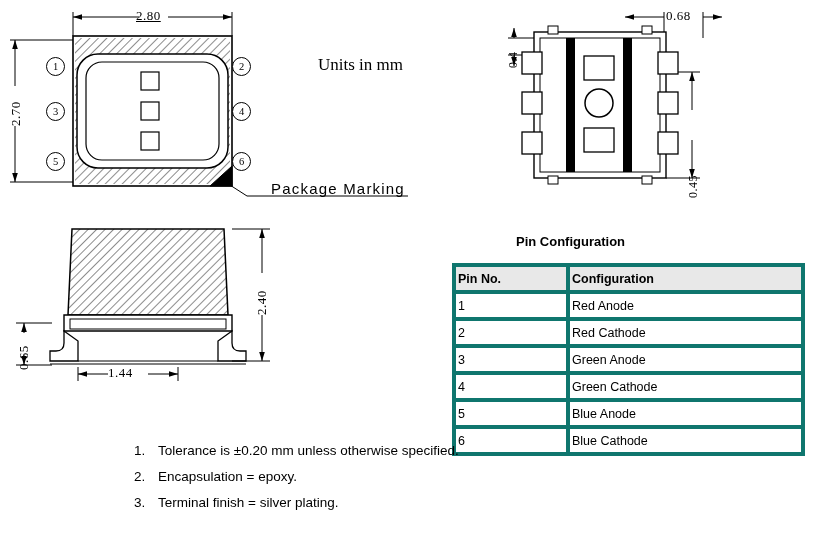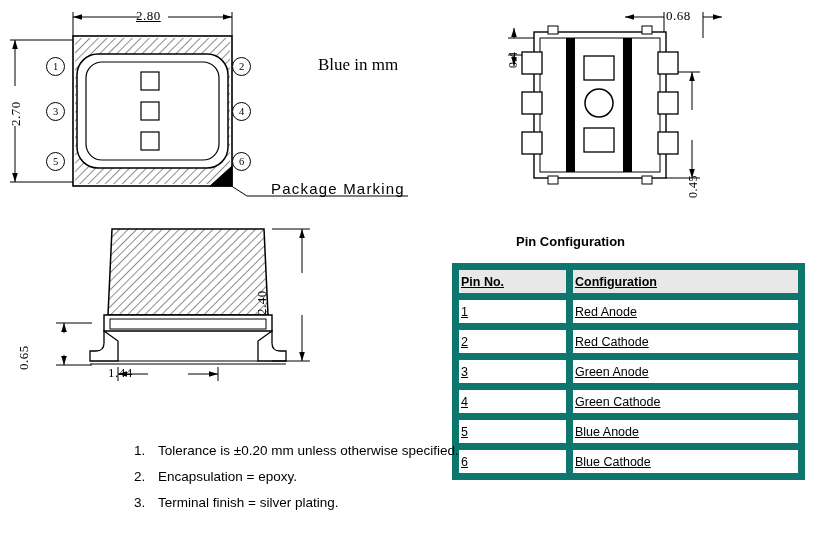--- a/index.html
+++ b/index.html
@@ -24,21 +24,21 @@
     letter-spacing: 0.5px;
     white-space: nowrap;
   }
   .dim-label.vert {
     transform: rotate(-90deg);
     transform-origin: left top;
   }
 
   
   #top-view-wrap { left: 0; top: 0; width: 470px; height: 215px; }
-  #side-view-wrap { left: 0; top: 215px; width: 300px; height: 215px; padding-left: 40px; }
+  #side-view-wrap { left: 0; top: 215px; width: 300px; height: 215px; }
   #bottom-view-wrap { left: 470px; top: 0; width: 345px; height: 215px; }
 
   
   #units-label {
     left: 318px; top: 55px;
     font-size: 17px;
     font-family: "Liberation Serif", serif;
   }
   #package-marking-label {
     left: 271px; top: 180px;
@@ -57,26 +57,25 @@
   
   #pin-table {
     position: absolute;
     left: 452px; top: 263px;
     width: 353px;
     border-collapse: collapse;
     font-family: "Liberation Sans", sans-serif;
     font-size: 12.5px;
   }
   #pin-table th, #pin-table td {
-    border: 7px solid #0f766e;
+    border: 4px solid #0f766e;
     padding: 3px 2px;
     text-align: left;
     height: 17px;
     font-weight: normal;
-    text-decoration: underline;
   }
   #pin-table thead th {
     background: #e8e8e8;
     font-weight: bold;
   }
   #pin-table col.c1 { width: 114px; }
 
   
   #notes-wrap { left: 62px; top: 443px; width: 560px; }
   #notes-title {
@@ -156,21 +155,21 @@
   <div class="dim-label vert" style="left:8px; top:126px;">2.70</div>
 
   <div class="pin-circle" style="left:46px; top:57px;">1</div>
   <div class="pin-circle" style="left:232px; top:57px;">2</div>
   <div class="pin-circle" style="left:46px; top:102px;">3</div>
   <div class="pin-circle" style="left:232px; top:102px;">4</div>
   <div class="pin-circle" style="left:46px; top:152px;">5</div>
   <div class="pin-circle" style="left:232px; top:152px;">6</div>
 </div>
 
-<div class="abs" id="units-label">Blue in mm</div>
+<div class="abs" id="units-label">Units in mm</div>
 <div class="abs" id="package-marking-label">Package Marking</div>
 
 <div class="abs" id="bottom-view-wrap">
   <svg width="345" height="215" viewBox="0 0 345 215">
     <defs>
       <marker id="arrL2" markerWidth="10" markerHeight="8" refX="9" refY="4" orient="auto">
         <path d="M9,4 L0,1.2 L0,6.8 z" fill="#000"></path>
       </marker>
       <marker id="arrR2" markerWidth="10" markerHeight="8" refX="1" refY="4" orient="auto">
         <path d="M1,4 L10,1.2 L10,6.8 z" fill="#000"></path>

